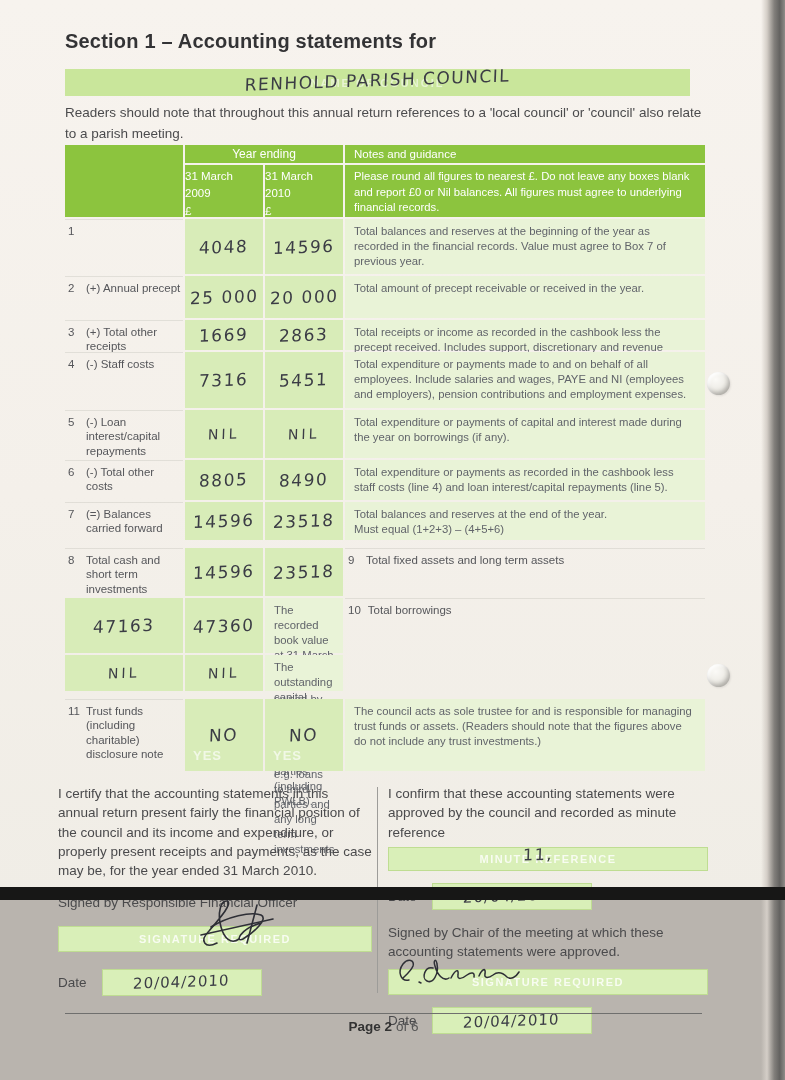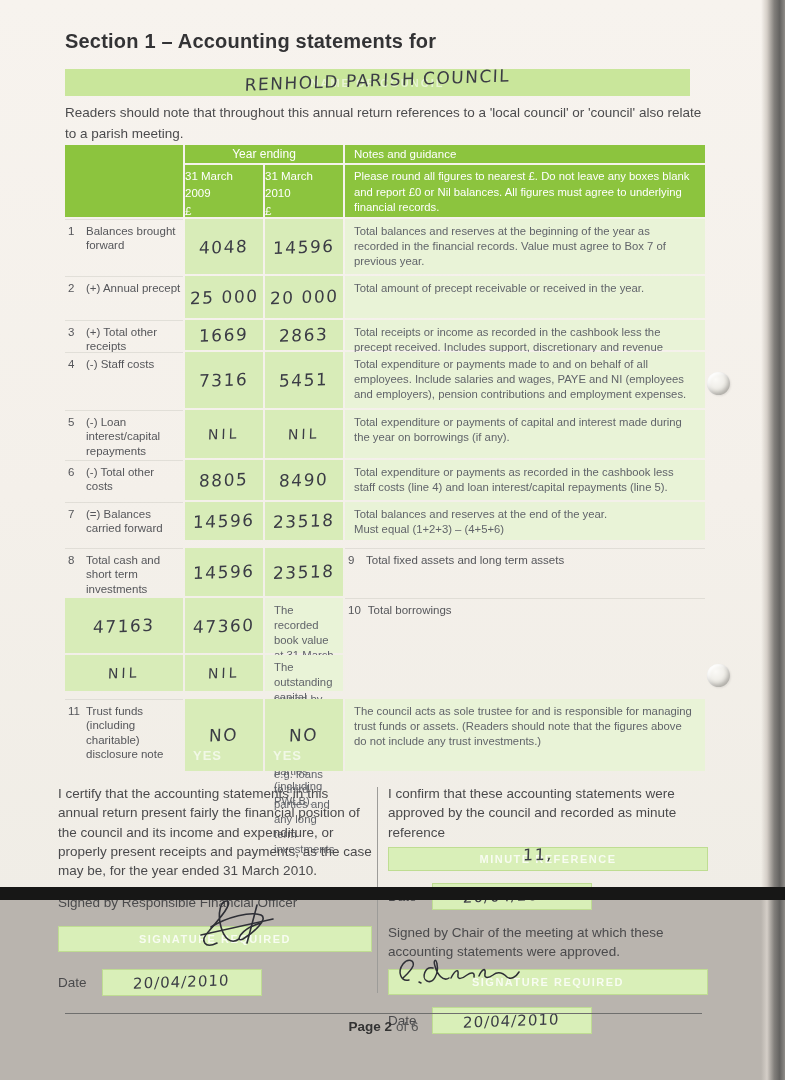--- a/index.html
+++ b/index.html
@@ -102,21 +102,20 @@
     <div class="hdr hdr-year">31 March
 2009
 £</div>
     <div class="hdr hdr-year">31 March
 2010
 £</div>
     <div class="hdr hdr-guidance">Please round all figures to nearest £. Do not leave any boxes blank and report £0 or Nil balances. All figures must agree to underlying financial records.</div>
 
     <div class="cell-label">
         <span class="num">1</span>
-        <span>Balances brought forward</span>
       </div>
     <div class="cell-val">
         <span class="hand">4048</span>
       </div>
     <div class="cell-val">
         <span class="hand">14596</span>
       </div>
     <div class="cell-note">Total balances and reserves at the beginning of the year as recorded in the financial records. Value must agree to Box 7 of previous year.</div>
 
     <div class="cell-label">

